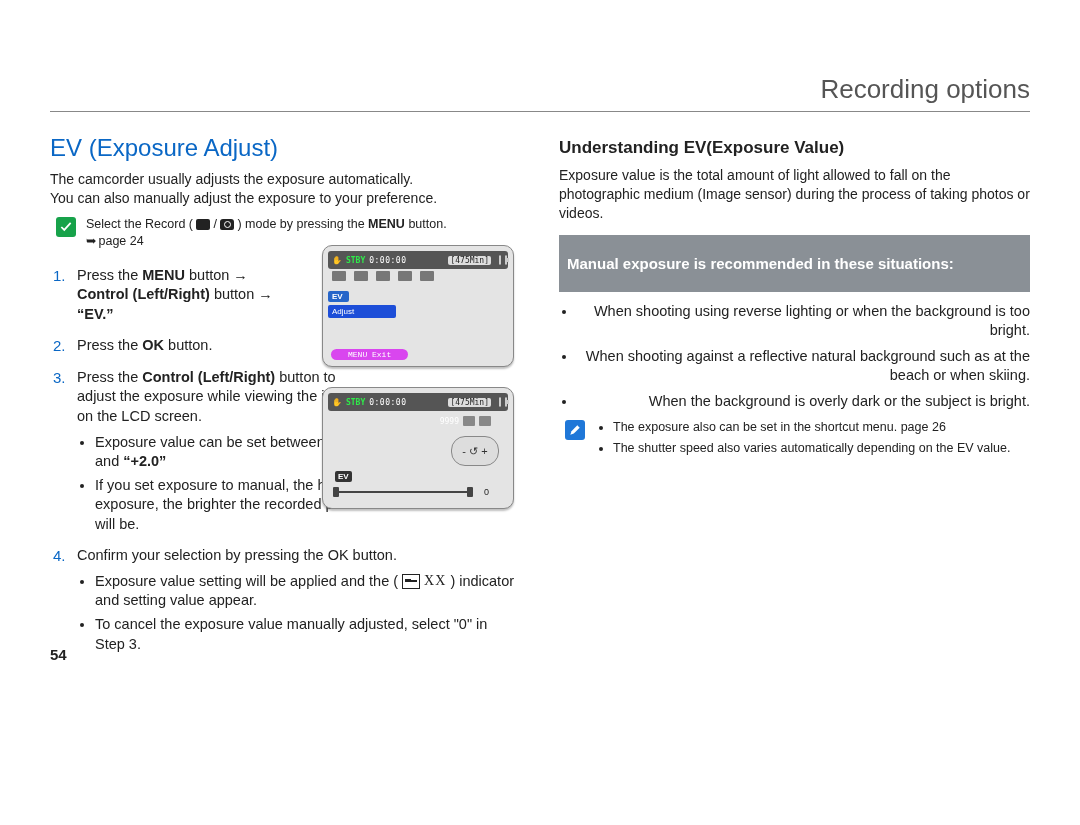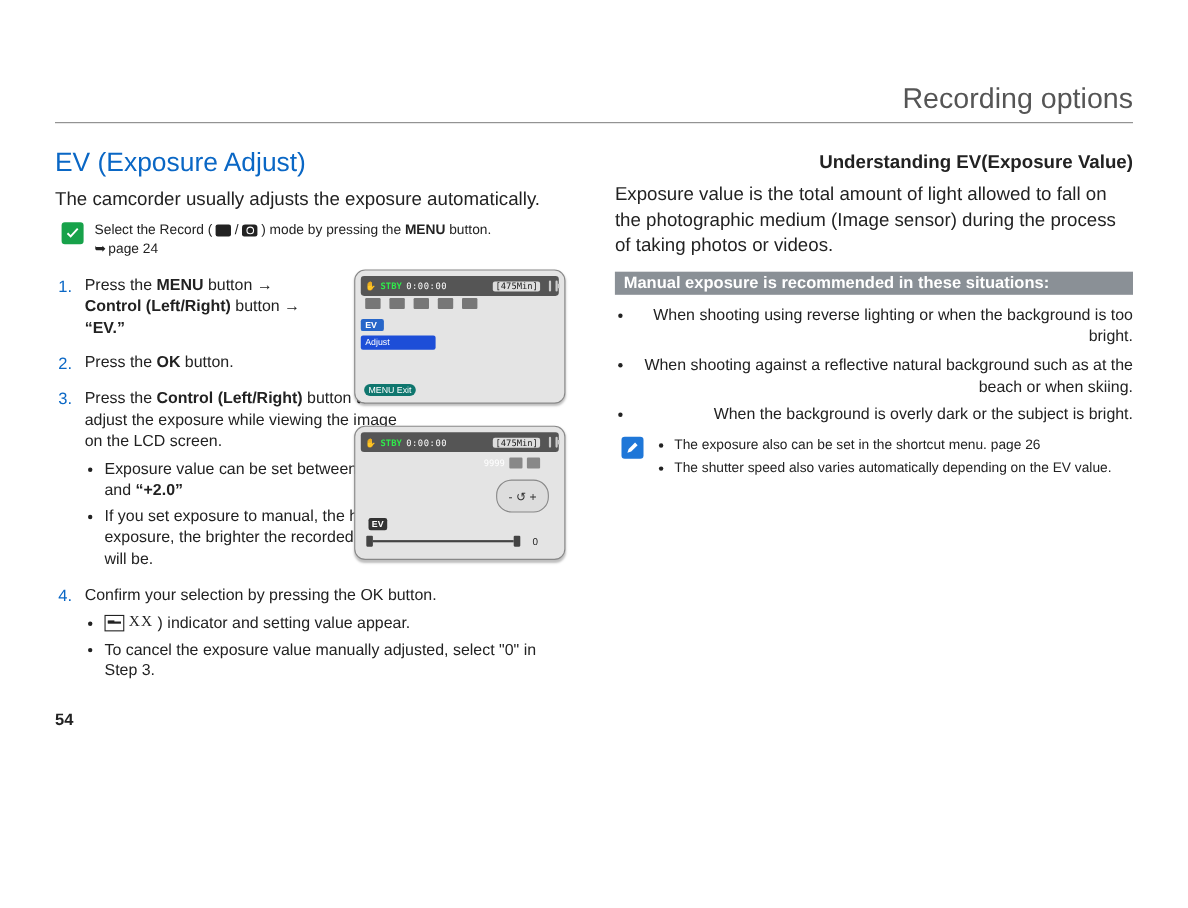--- a/index.html
+++ b/index.html
@@ -33,21 +33,21 @@
     flex: 1 1 0;
     min-width: 0;
   }
   .h2-blue {
     color: #0a67c5;
     font-size: 24px;
     font-weight: 400;
     margin: 0 0 8px 0;
   }
   .body-text {
-    font-size: 17px;
+    font-size: 14px;
     line-height: 1.35;
     color: #222;
     margin: 0 0 6px 0;
   }
   .note-row {
     display: flex;
     align-items: flex-start;
     gap: 10px;
     margin: 8px 0 16px 6px;
   }
@@ -168,22 +168,22 @@
     padding: 1px 6px 1px 4px;
     border-radius: 2px 2px 2px 2px;
   }
   .screen1 .adjust {
     margin-top: 2px; width: 60px;
     background: #1d4ed8; color: #fff; font-size: 8px;
     padding: 2px 4px; border-radius: 2px;
   }
   .screen1 .menu-exit {
     position: absolute; left: 8px; bottom: 6px;
-    background: #0f766e; color: #fff; font-size: 8px;
-    padding: 1px 4px; border-radius: 6px; font-family: Liberation Sans, sans-serif;
+    background: #d946ef; color: #fff; font-size: 8px;
+    padding: 1px 17px; border-radius: 6px; font-family: Liberation Mono, monospace;
   }
   .screen2 .photo-count {
     position: absolute; right: 22px; top: 28px;
     color: #fff; font-size: 8px; font-family: monospace;
     display: flex; gap: 4px; align-items: center;
   }
   .screen2 .photo-count span.box {
     width: 12px; height: 10px; background: #888; display: inline-block;
     border-radius: 1px;
   }
@@ -211,28 +211,27 @@
     width: 6px; height: 10px; background: #444; border-radius: 1px;
   }
   .screen2 .slider .val {
     margin-left: 6px; font-size: 9px; color: #222; width: 10px; text-align: right;
   }
 
   .h3 {
     font-size: 17px;
     font-weight: bold;
     margin: 4px 0 8px 0;
-    text-align: right;
   }
   .grey-band {
     background: #8a9096;
     color: #fff;
     font-weight: bold;
     font-size: 15px;
-    padding: 2px 8px;
+    padding: 20px 8px;
     margin: 12px 0 10px 0;
   }
   .bullets {
     list-style: disc;
     padding-left: 18px;
     margin: 0 0 8px 0;
     text-align: right;
   }
   .bullets li {
     font-size: 14.5px;
@@ -287,20 +286,21 @@
 
 <div class="page">
   <div class="header">Recording options</div>
 
   <div class="columns">
 
     <div class="col">
       <h2 class="h2-blue">EV (Exposure Adjust)</h2>
       <p class="body-text">
         <span>The camcorder usually adjusts the exposure automatically.</span><br>
+        <span>You can also manually adjust the exposure to your preference.</span>
       </p>
 
       <div class="note-row small">
         <div class="note-icon green">
           <svg viewBox="0 0 24 24">
             <path d="M4 12 l5 5 l11 -12" fill="none" stroke="#fff" stroke-width="3"></path>
           </svg>
         </div>
         <div class="note-text">
           <span>Select the Record (</span>
@@ -346,20 +346,21 @@
                 <span> and </span>
                 <b>“+2.0”</b>
               </li>
               <li>If you set exposure to manual, the higher the exposure, the brighter the recorded picture will be.</li>
             </ul>
           </li>
           <li>
             <span>Confirm your selection by pressing the OK button.</span>
             <ul class="sub-ul">
               <li>
+                <span>Exposure value setting will be applied and the (</span>
                 <span class="ev-indicator">
                   <span class="box"></span>
                   <span class="xx">XX</span>
                 </span>
                 <span>) indicator and setting value appear.</span>
               </li>
               <li>To cancel the exposure value manually adjusted, select "0" in Step 3.</li>
             </ul>
           </li>
         </ol>

